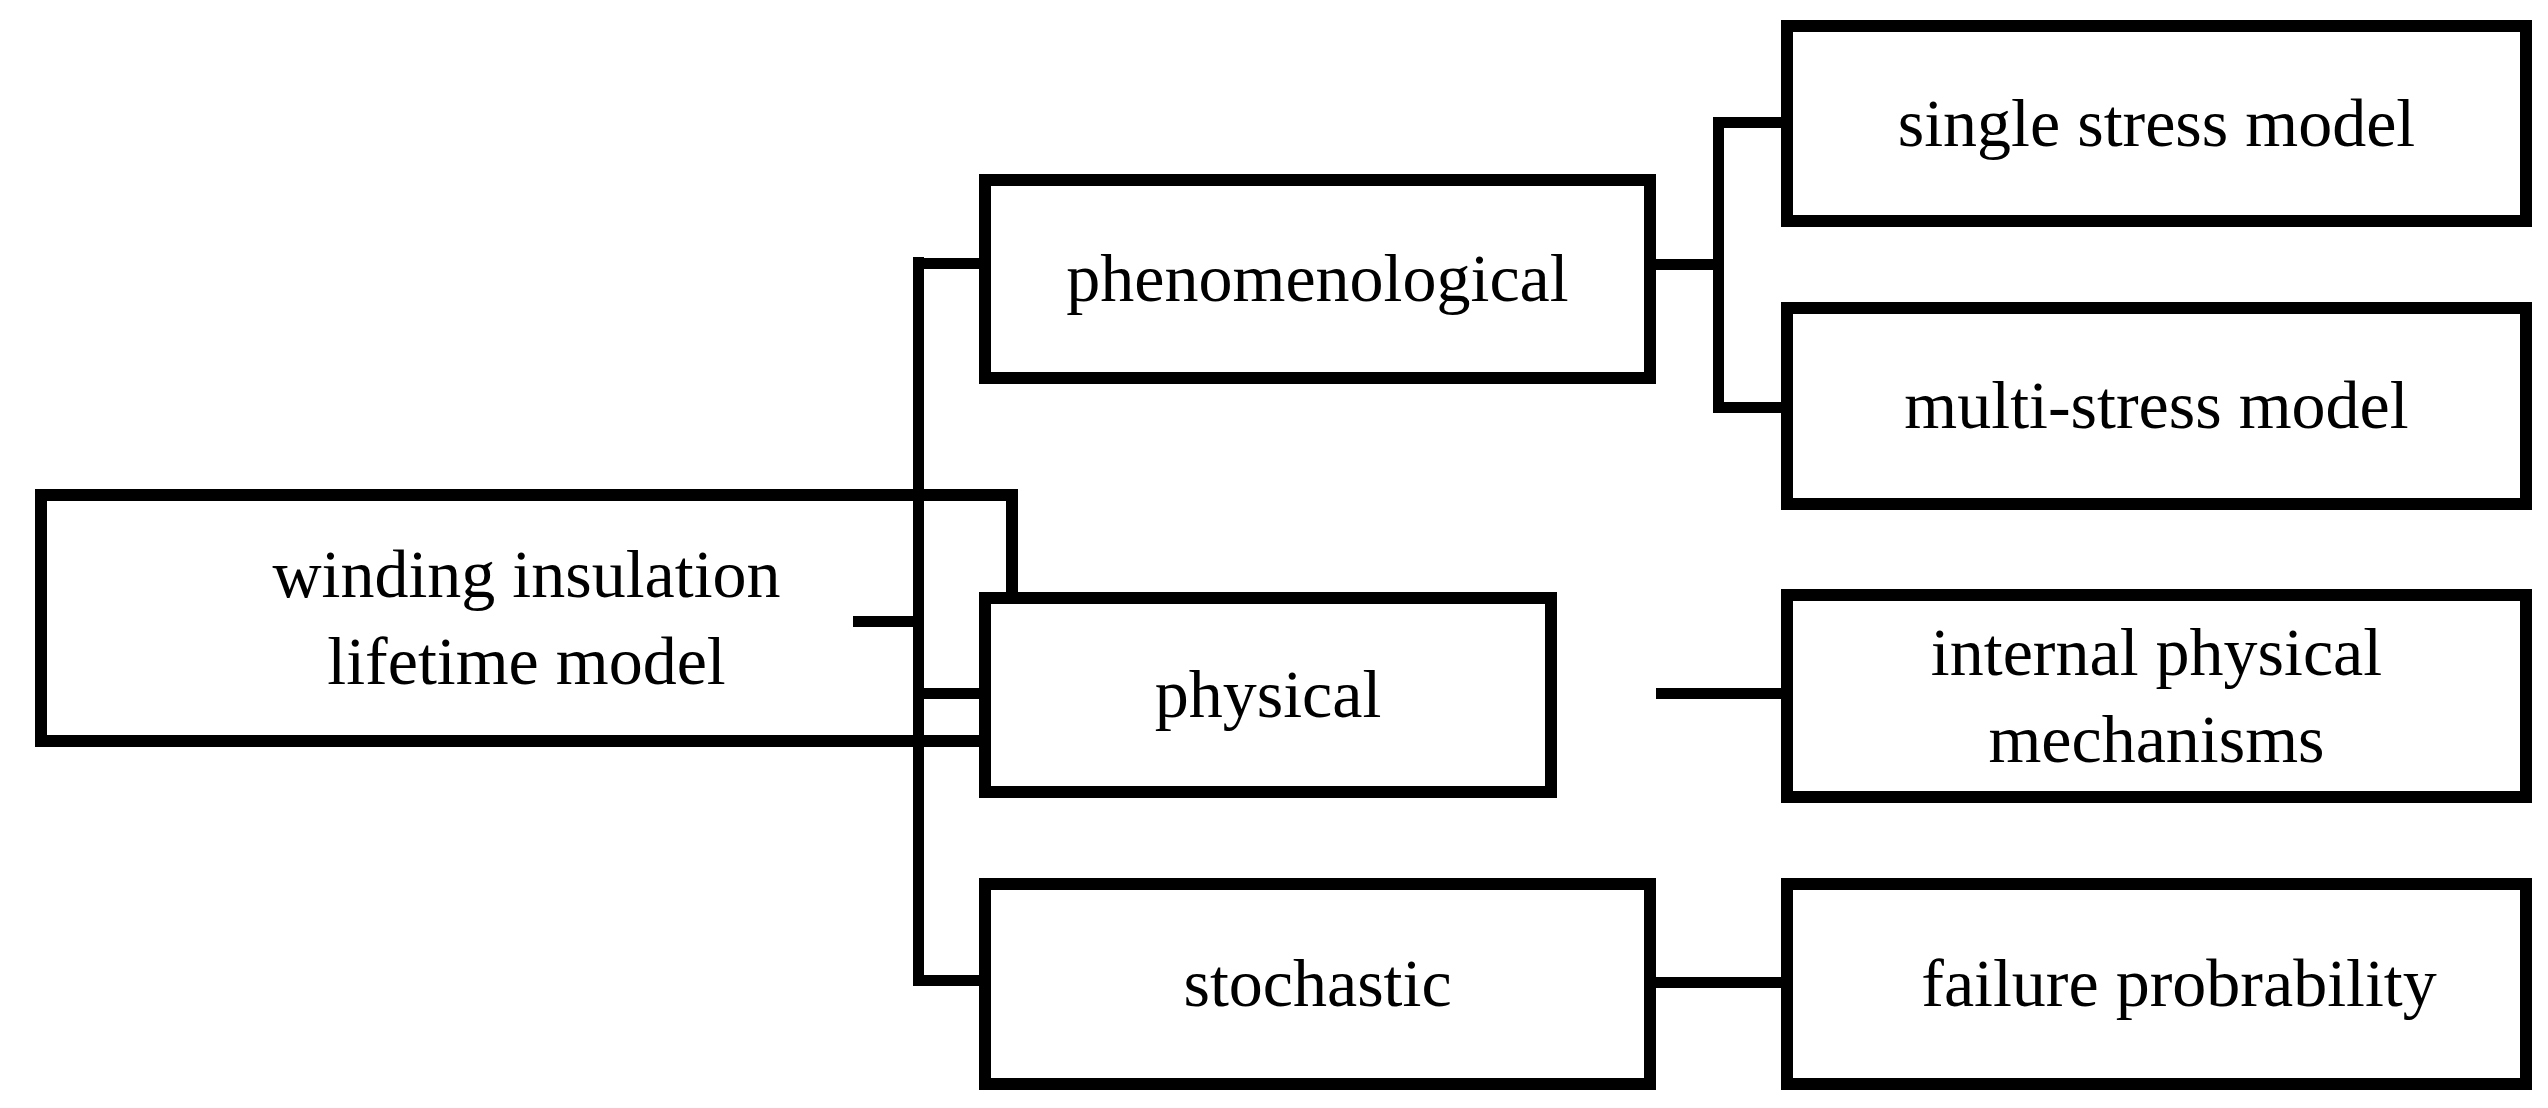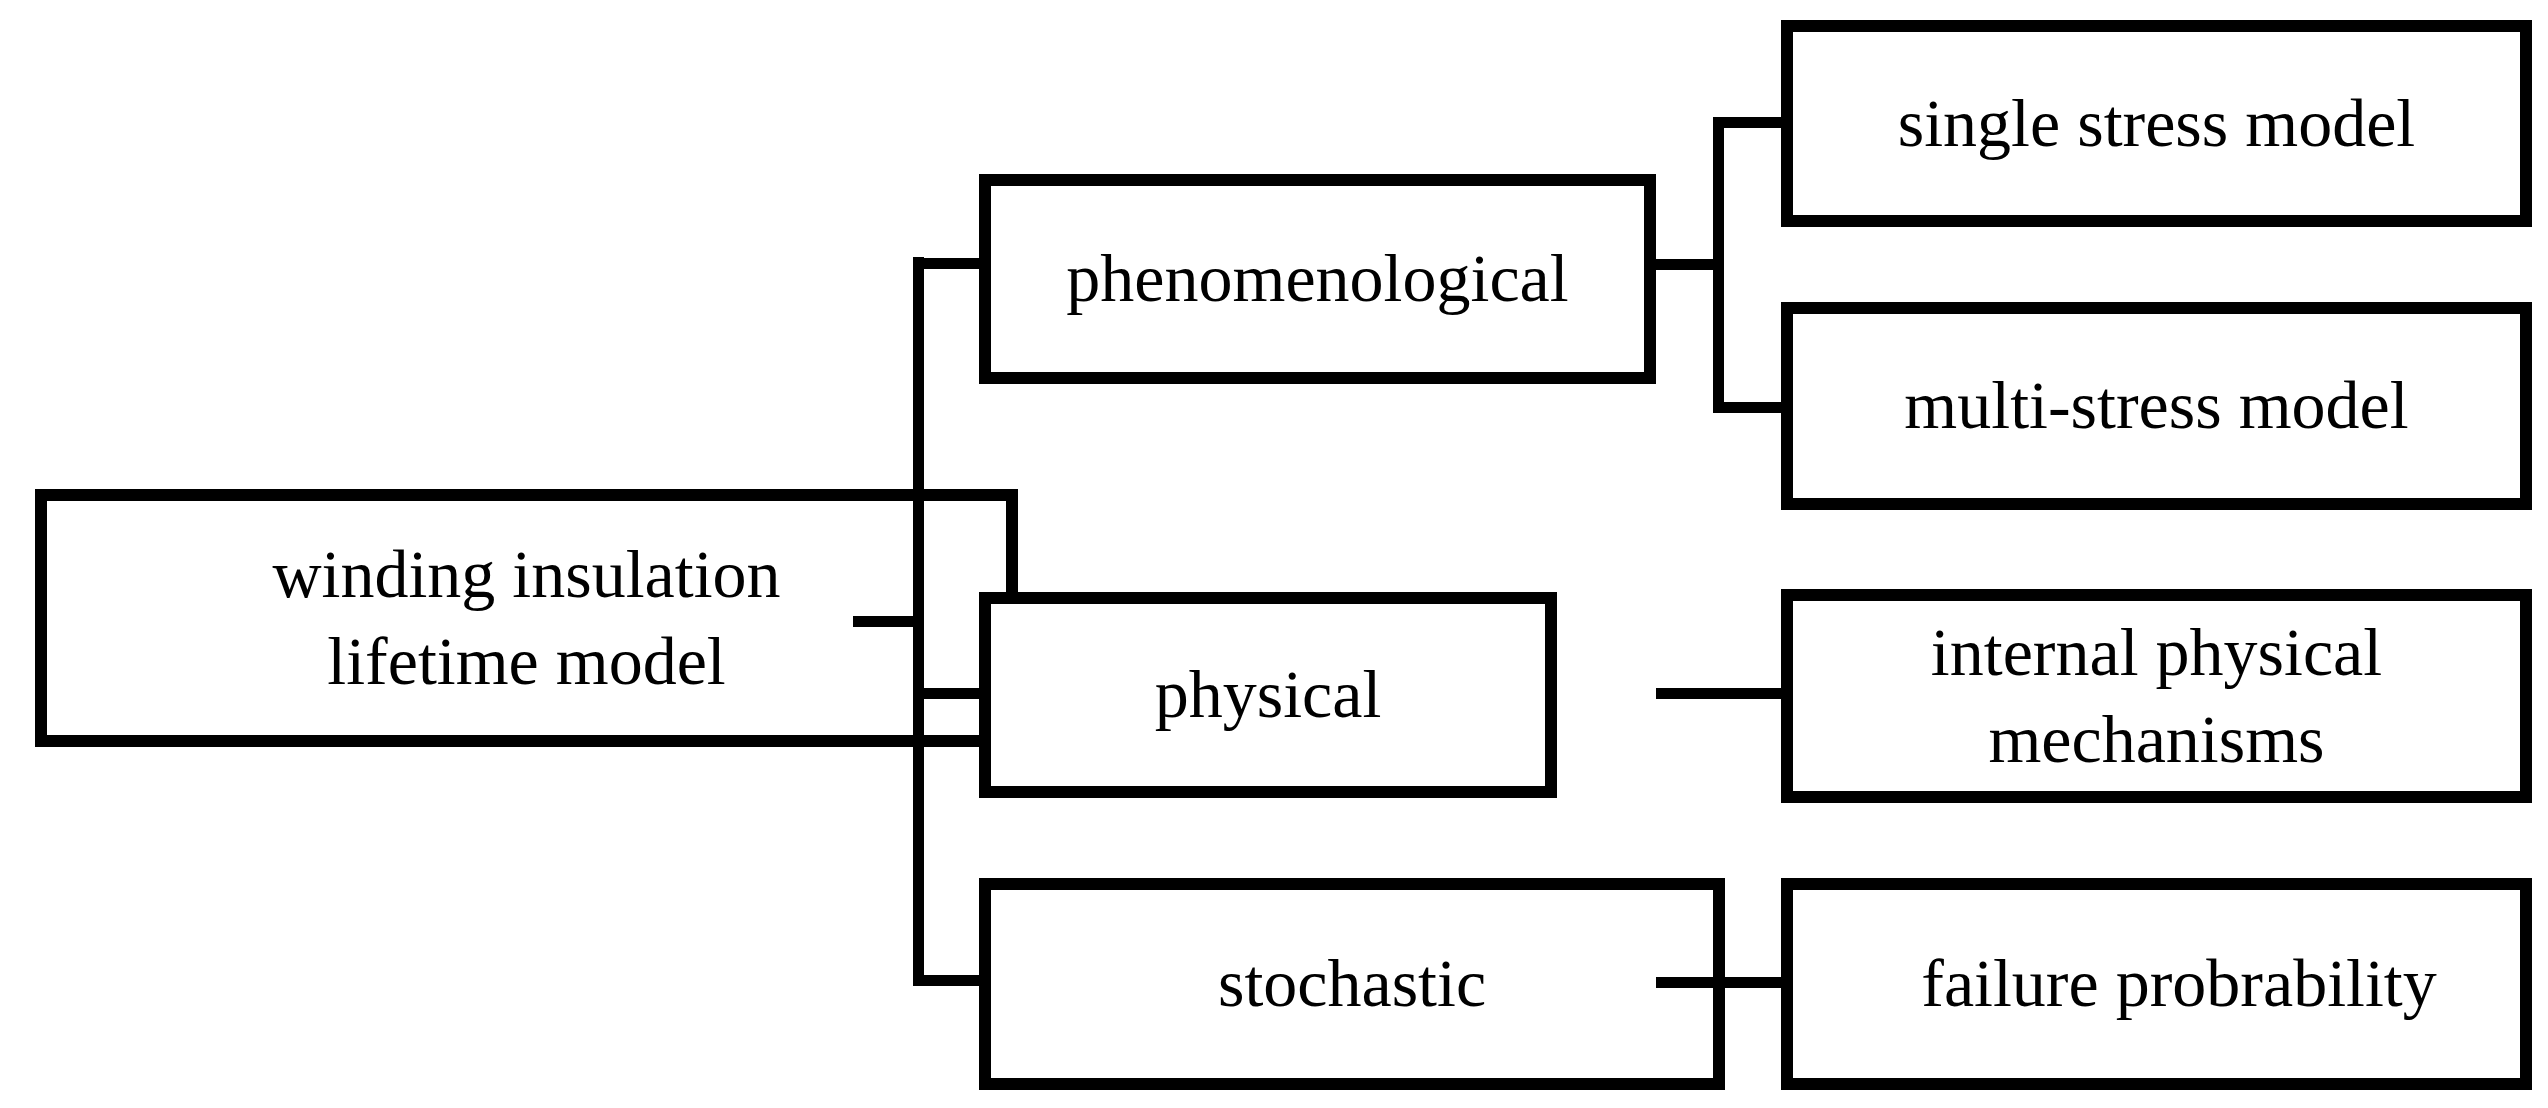--- a/index.html
+++ b/index.html
@@ -48,21 +48,21 @@
   </div>
 
   <div class="node" style="left:979px; top:158px; width:677px; height:210px;margin-top:16px;">
     <span class="line-label">phenomenological</span>
   </div>
 
   <div class="node" style="left:979px; top:592px; width:578px; height:206px;">
     <span class="line-label">physical</span>
   </div>
 
-  <div class="node" style="left:979px; top:878px; width:746px; height:212px;">
+  <div class="node" style="left:979px; top:878px; width:677px; height:212px;">
     <span class="line-label">stochastic</span>
   </div>
 
   <div class="node" style="left:1781px; top:20px; width:751px; height:207px;">
     <span class="line-label">single stress model</span>
   </div>
 
   <div class="node" style="left:1781px; top:302px; width:751px; height:208px;">
     <span class="line-label">multi-stress model</span>
   </div>

